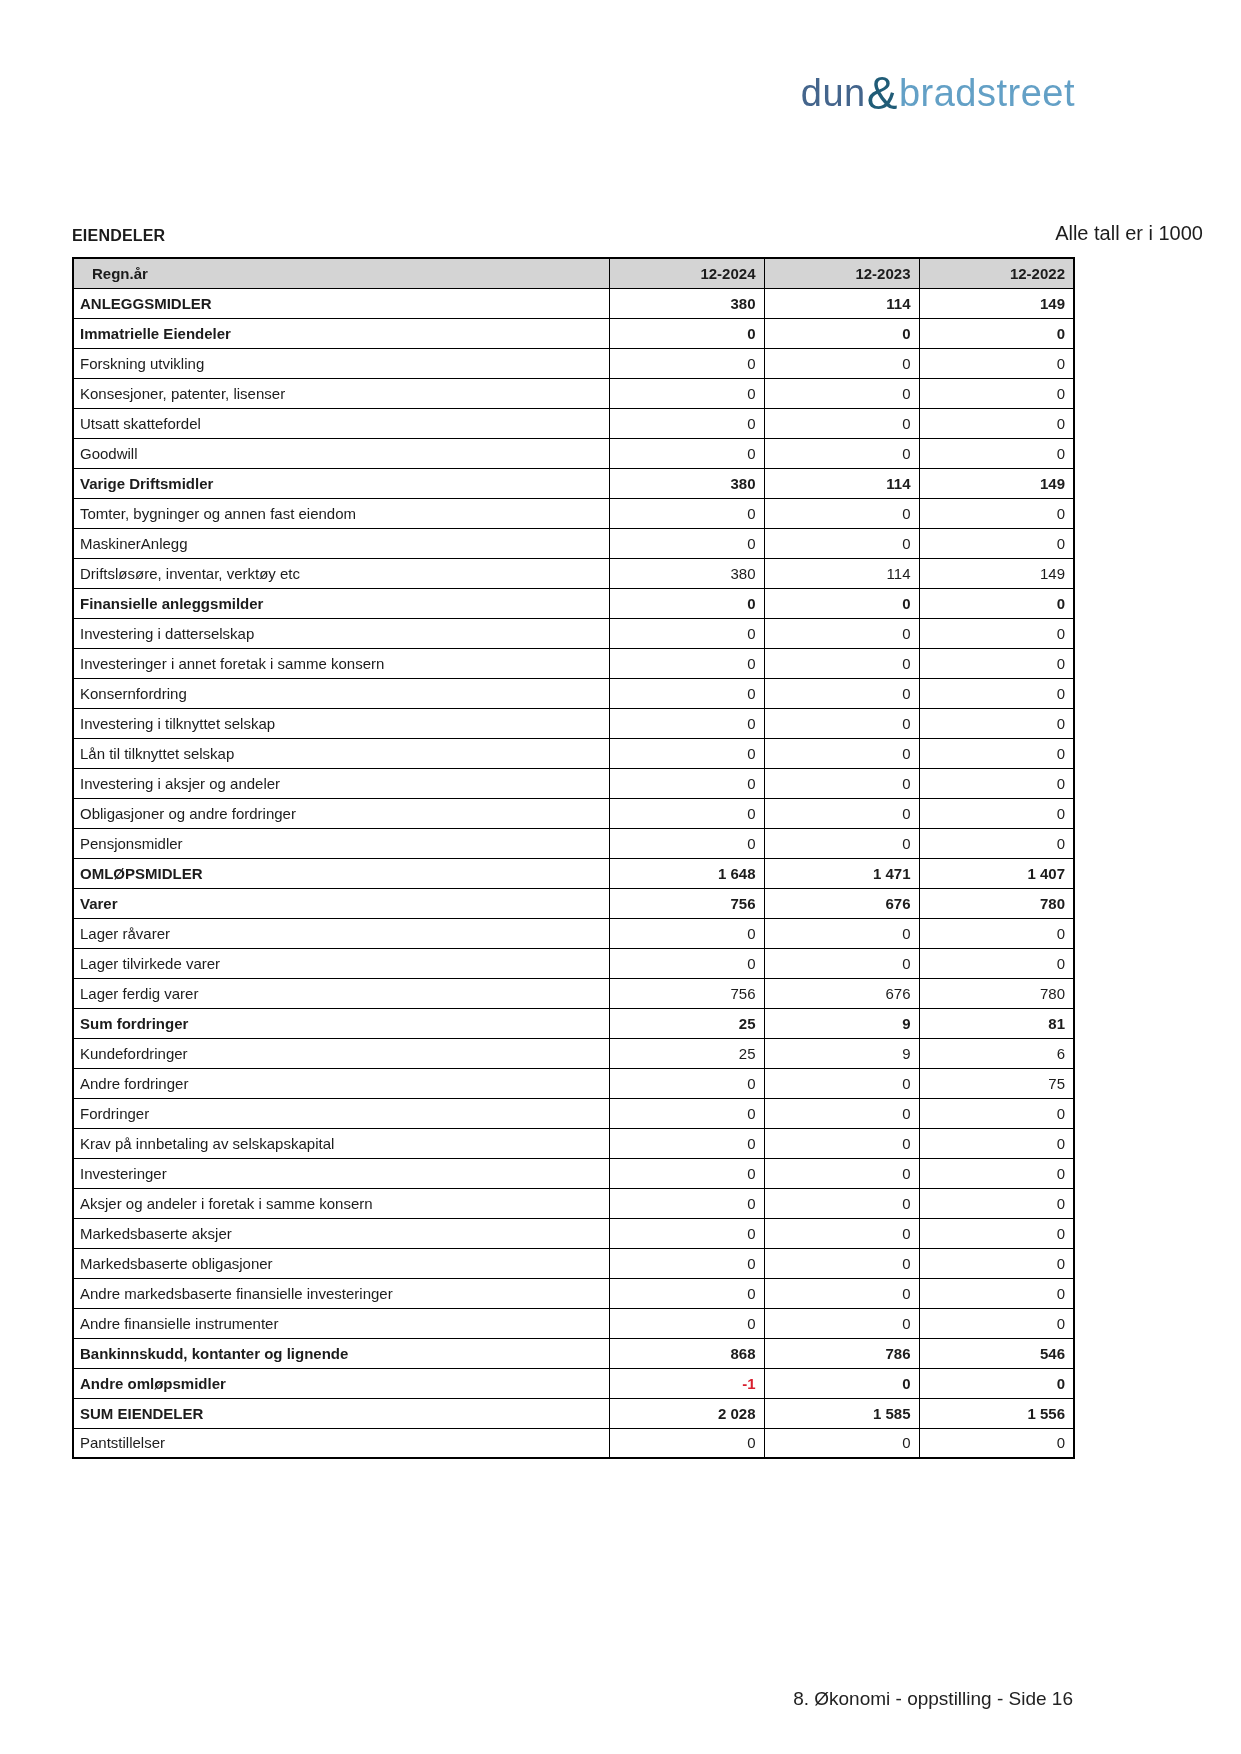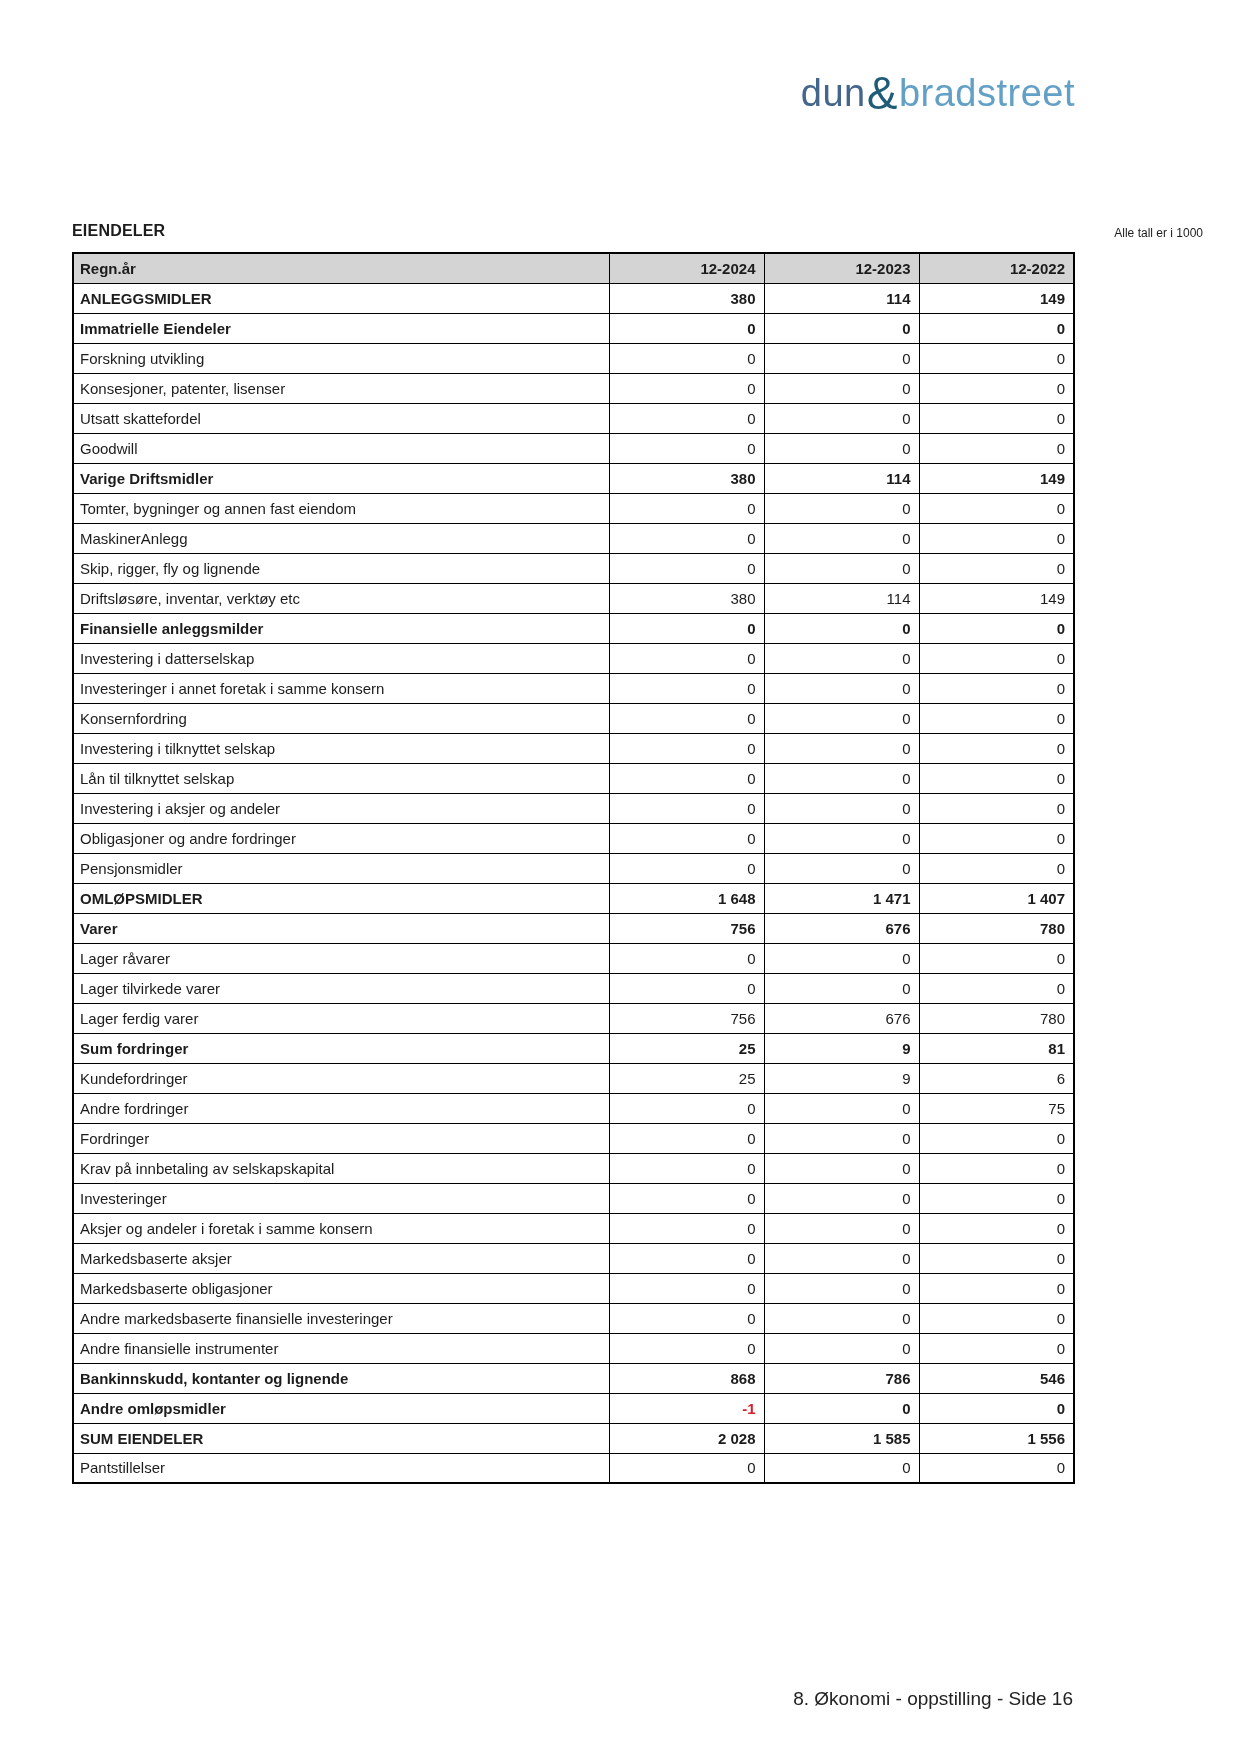--- a/index.html
+++ b/index.html
@@ -19,37 +19,37 @@
     letter-spacing:0.5px; white-space:nowrap;
   }
   .logo-dun  { color:var(--logo-dun, #44658c); }
   .logo-amp  { color:var(--logo-amp, #205c77); font-size:46px; font-weight:400; margin:0 1px; vertical-align:-3px; }
   .logo-brad { color:var(--logo-brad, #63a0c6); }
 
   
   .content { position:absolute; left:72px; top:222px; width:1131px; }
   .title-row { display:flex; justify-content:space-between; align-items:flex-end; margin-bottom:12px; }
   .title { font-size:16px; font-weight:bold; letter-spacing:0.2px; }
-  .units { font-size:12px; font-weight:normal; }
+  .units { font-size:20px; font-weight:normal; }
 
   
   table { width:1001px; border-collapse:collapse; table-layout:fixed; border:2px solid #000; }
   col.c-label { width:536px; }
   col.c-num   { width:155px; }
   th, td {
     border:1px solid #000;
     height:30px;
     font-size:15px;
     vertical-align:middle;
     overflow:hidden; white-space:nowrap;
   }
   thead th { background:var(--header-bg, #d4d4d4); text-align:left; font-weight:bold; }
   thead th.num { text-align:right; }
   td.label { text-align:left; padding-left:6px; font-weight:normal; }
-  th.label { padding-left:6px; }
+  th.label { padding-left:18px; }
   td.num, th.num { text-align:right; padding-right:8px; }
   tr.bold td { font-weight:bold; }
   td.negative { color:var(--negative, #d81f2e); }
 
   
   .footer {
     position:absolute; right:168px; top:1688px;
     font-size:19px; color:#222; white-space:nowrap;
   }
 </style>
@@ -132,26 +132,20 @@
             <td class="num">0</td>
             <td class="num">0</td>
           </tr>
           <tr>
             <td class="label">MaskinerAnlegg</td>
             <td class="num">0</td>
             <td class="num">0</td>
             <td class="num">0</td>
           </tr>
           <tr>
-            <td class="label">Skip, rigger, fly og lignende</td>
-            <td class="num">0</td>
-            <td class="num">0</td>
-            <td class="num">0</td>
-          </tr>
-          <tr>
             <td class="label">Driftsløsøre, inventar, verktøy etc</td>
             <td class="num">380</td>
             <td class="num">114</td>
             <td class="num">149</td>
           </tr>
           <tr class="bold">
             <td class="label">Finansielle anleggsmilder</td>
             <td class="num">0</td>
             <td class="num">0</td>
             <td class="num">0</td>

